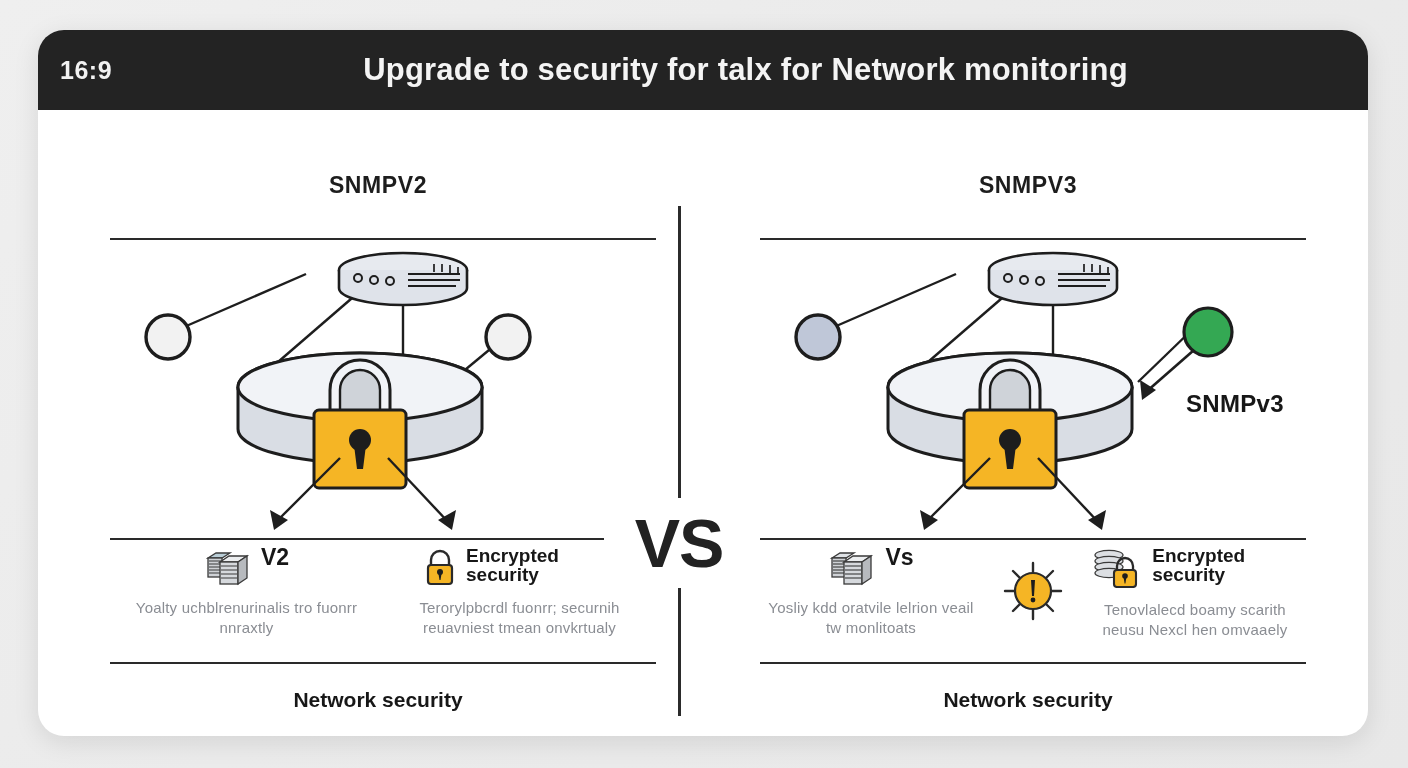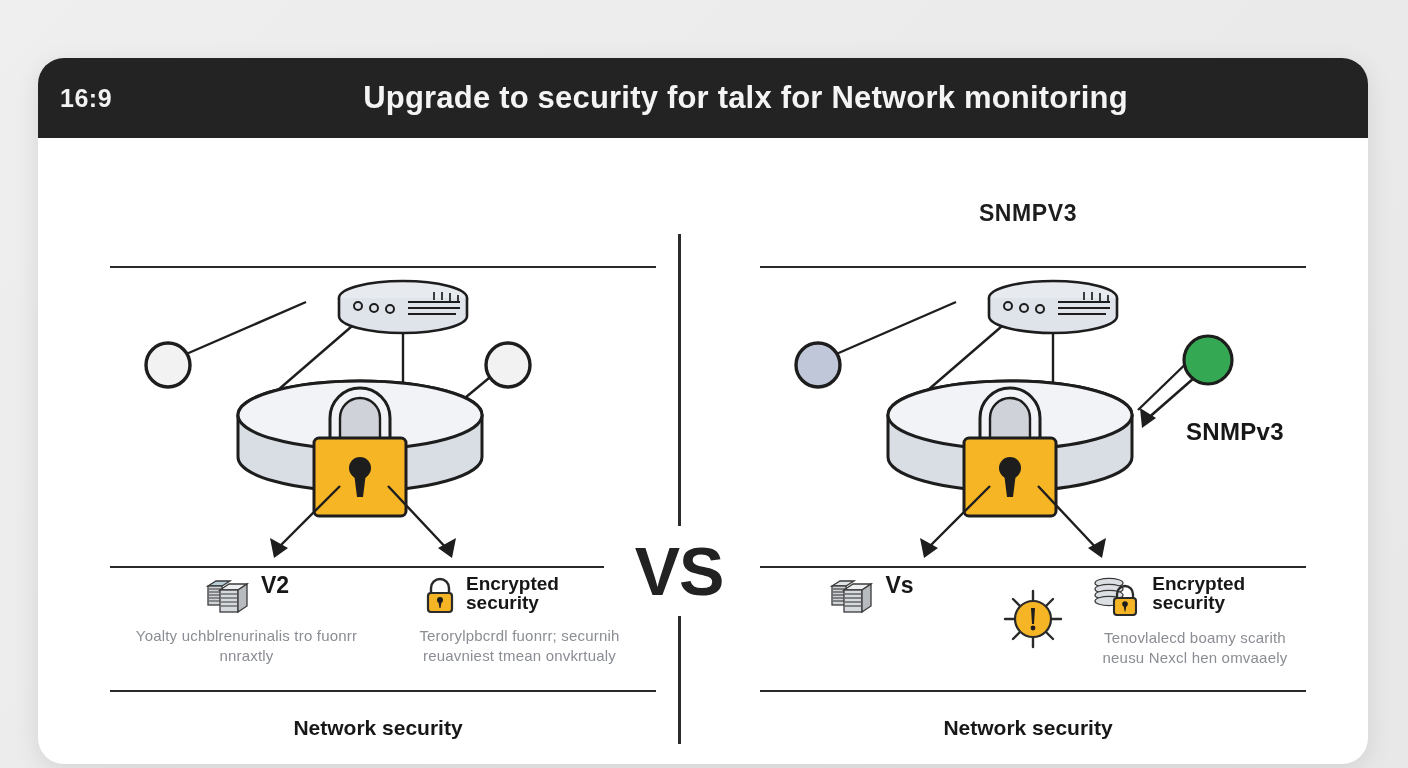--- a/index.html
+++ b/index.html
@@ -18,21 +18,20 @@
 
   
   #card {
     position: absolute;
     left: 38px; top: 30px;
     width: 1330px; height: 706px;
     background: #ffffff;
     border-radius: 26px;
     box-shadow: 0 6px 26px rgba(0,0,0,.10);
     overflow: hidden;
-    margin-top: 28px;
   }
 
   
   #header {
     position: absolute; left: 0; top: 0;
     width: 100%; height: 80px;
     background: #232323;
     display: flex; align-items: center;
   }
   #ratio-badge {
@@ -148,20 +147,21 @@
 
     <div id="header">
       <div id="ratio-badge">16:9</div>
       <div id="header-title">Upgrade to security for talx for Network monitoring</div>
     </div>
 
     <div id="body">
 
       <div class="panel" id="panel-left">
 
+        <div class="panel-title">SNMPV2</div>
         <div class="rule-top"></div>
 
         <div class="diagram">
           <svg width="600" height="292" viewBox="0 0 600 292">
             <g fill="none" stroke="#1e1e1e" stroke-width="2.4">
 
               <line x1="200" y1="308" x2="200" y2="308"></line>
               <line x1="106" y1="85" x2="228" y2="32"></line>
               <line x1="288" y1="44" x2="200" y2="120"></line>
               <line x1="325" y1="48" x2="325" y2="122"></line>
@@ -370,20 +370,21 @@
                       <line x1="17" y1="20" x2="33" y2="20"></line>
                       <line x1="17" y1="24" x2="33" y2="24"></line>
                       <line x1="17" y1="28" x2="33" y2="28"></line>
                       <line x1="17" y1="32" x2="33" y2="32"></line>
                     </g>
                   </g>
                 </svg>
               </span>
               <span class="feature-label small">Vs</span>
             </div>
+            <div class="feature-desc">Yosliy kdd oratvile lelrion veail tw monlitoats</div>
           </div>
 
           <div class="feature mid">
             <span class="feature-icon">
               <svg width="62" height="62" viewBox="0 0 62 62">
                 <g stroke="#2a2a2a" stroke-width="2.4" stroke-linecap="round">
                   <line x1="31" y1="3" x2="31" y2="12"></line>
                   <line x1="31" y1="50" x2="31" y2="59"></line>
                   <line x1="3" y1="31" x2="12" y2="31"></line>
                   <line x1="50" y1="31" x2="59" y2="31"></line>

